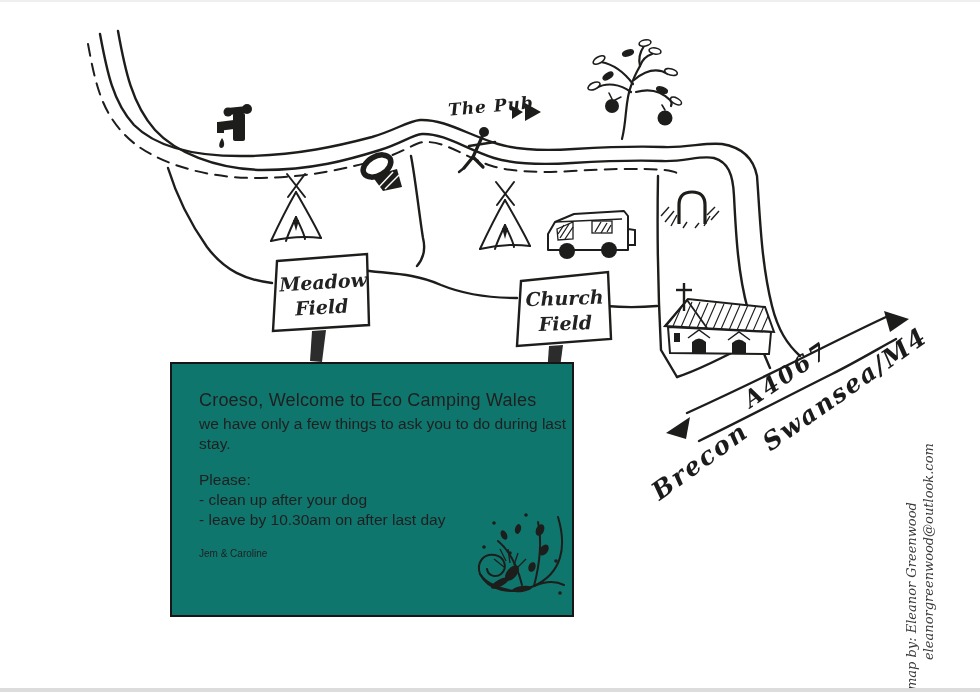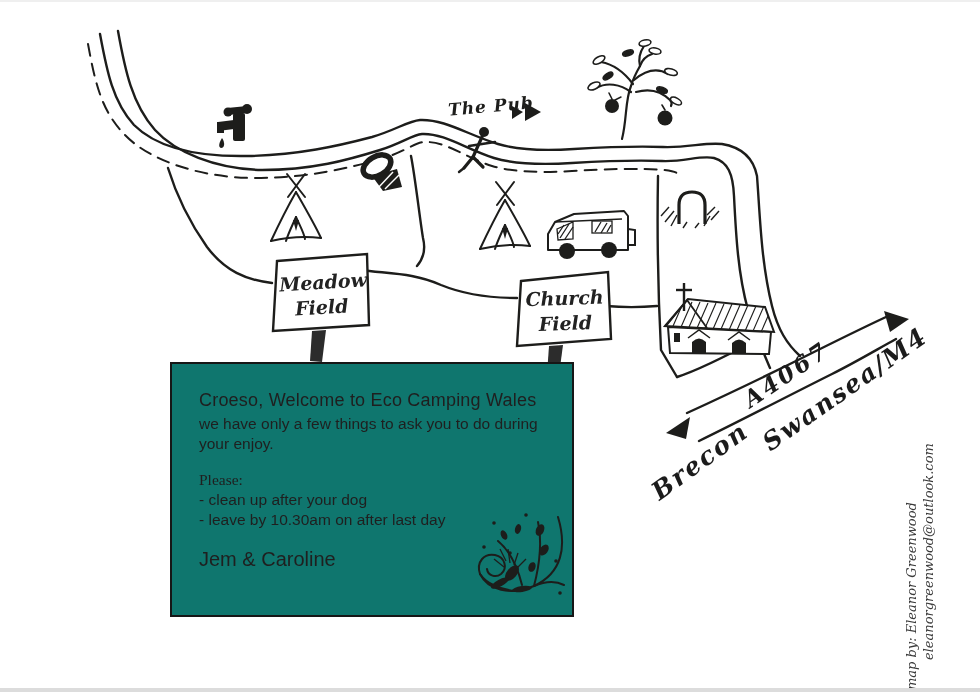--- a/index.html
+++ b/index.html
@@ -33,23 +33,23 @@
 
   
   .welcome-box {
     position:absolute; left:133px; top:362px; width:404px; height:255px;
     border:2.5px solid #161616; background:#0f766e; box-sizing:border-box;
     padding:26px 0 0 27px;
     margin-left:37px;
   }
   .welcome-box .title { font-size:18px; color:#1f1f1f; margin:0 0 3px 0; letter-spacing:0.2px; }
   .welcome-box .body-line { font-size:15.5px; line-height:20px; color:#1f1f1f; width:372px; }
-  .welcome-box .please { margin-top:16px;font-family:Liberation Serif, serif; }
+  .welcome-box .please { margin-top:16px; }
   .welcome-box .rule { width:390px; }
-  .welcome-box .signoff { margin-top:18px; font-size:20px; color:#1f1f1f; }
+  .welcome-box .signoff { margin-top:18px; font-size:10px; color:#1f1f1f; }
   .flower-wrap { position:absolute; right:2px; bottom:6px; }
 
   
   .credits {
     position:absolute; left:903px; top:690px; width:278px;
     transform:rotate(-90deg); transform-origin:0 0;
     font-family:"DejaVu Serif", serif; font-style:italic;
     font-size:13px; line-height:17px; color:#3a3a3a;
   }
   .credits .email-line { display:block; text-indent:30px; }
@@ -254,21 +254,21 @@
 
   <div class="hand pub-label">The Pub</div>
   <div class="sign-text meadow">Meadow Field</div>
   <div class="sign-text church">Church Field</div>
   <div class="road-label a4067">A4067</div>
   <div class="road-label swansea">Swansea/M4</div>
   <div class="road-label brecon">Brecon</div>
 
   <div class="welcome-box">
     <div class="title">Croeso, Welcome to Eco Camping Wales</div>
-    <div class="body-line">we have only a few things to ask you to do during your enjoy.</div>
+    <div class="body-line">we have only a few things to ask you to do during last stay.</div>
     <div class="body-line please">Please:</div>
     <div class="body-line rule">- clean up after your dog</div>
     <div class="body-line rule">- leave by 10.30am on after last day</div>
     <div class="signoff">Jem &amp; Caroline</div>
 
     <div class="flower-wrap">
       <svg width="100" height="110" viewBox="0 0 100 110">
         <g stroke="#1d1d1b" fill="none" stroke-width="2" stroke-linecap="round">
           <path d="M88,22 C97,52 92,78 64,91 C40,101 18,95 10,79"></path>
           <path d="M10,79 C6,67 14,58 25,60 C35,62 38,73 31,79 C26,83 18,81 17,74"></path>

